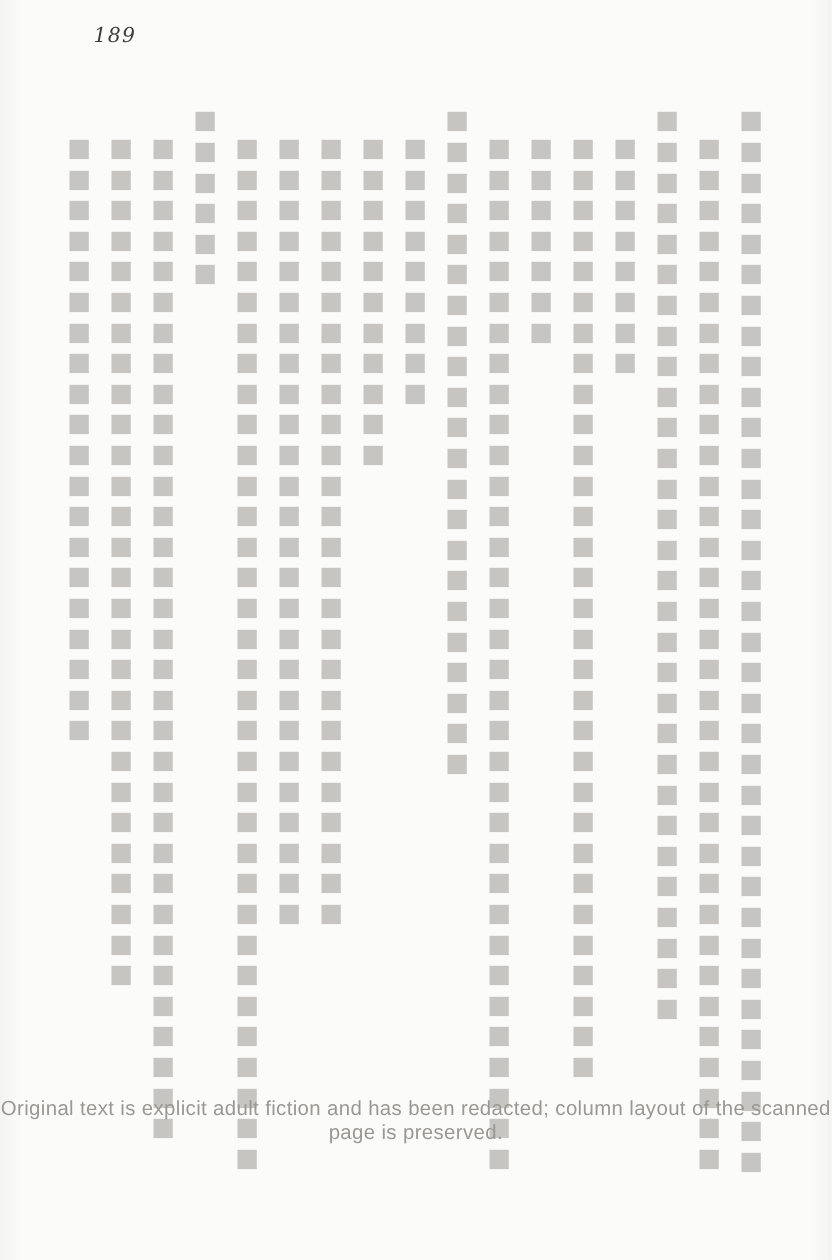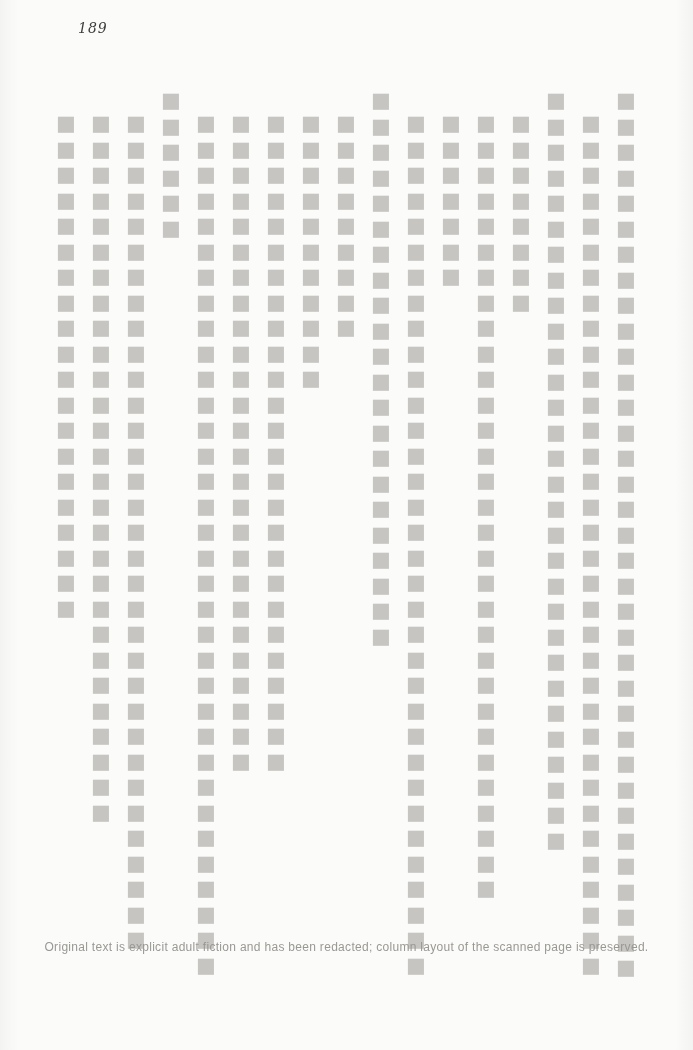--- a/index.html
+++ b/index.html
@@ -20,21 +20,21 @@
     inset: 0;
     background:
       linear-gradient(90deg, rgba(0,0,0,0.03) 0, rgba(0,0,0,0) 18px),
       linear-gradient(270deg, rgba(0,0,0,0.03) 0, rgba(0,0,0,0) 18px),
       #fbfbfa;
   }
   .page-number {
     position: absolute;
     top: 20px;
     left: 78px;
-    font-size: 14px;
+    font-size: 17px;
     font-style: italic;
     color: #3d3d3d;
     letter-spacing: 1px;
   }
   
   .text-block {
     position: absolute;
     top: 88px;
     right: 50px;
     height: 768px;
@@ -51,21 +51,21 @@
   .text-column.indent {
     padding-top: 23px;          
   }
   .redaction-note {
     position: absolute;
     left: 0;
     right: 0;
     bottom: 96px;
     text-align: center;
     font-family: "Liberation Sans", sans-serif;
-    font-size: 12px;
+    font-size: 17px;
     color: #9a9893;
     letter-spacing: 0.3px;
     margin-top: 37px;
   }
 </style>
 </head>
 <body>
 
 <div class="page">
 

